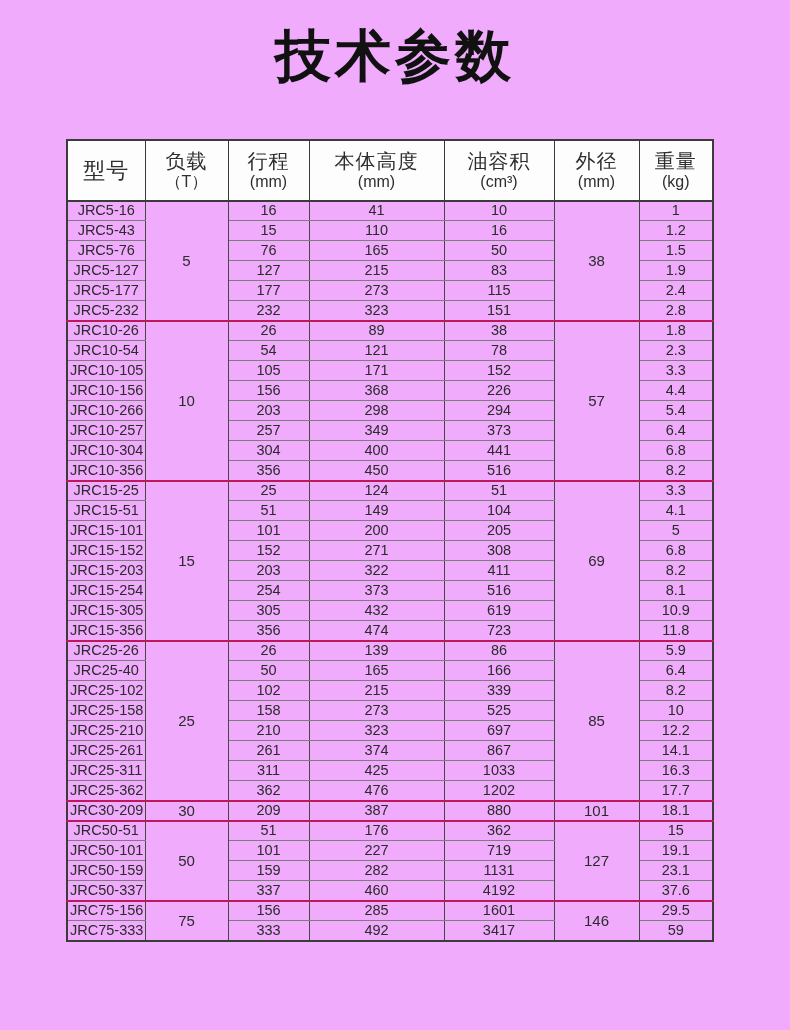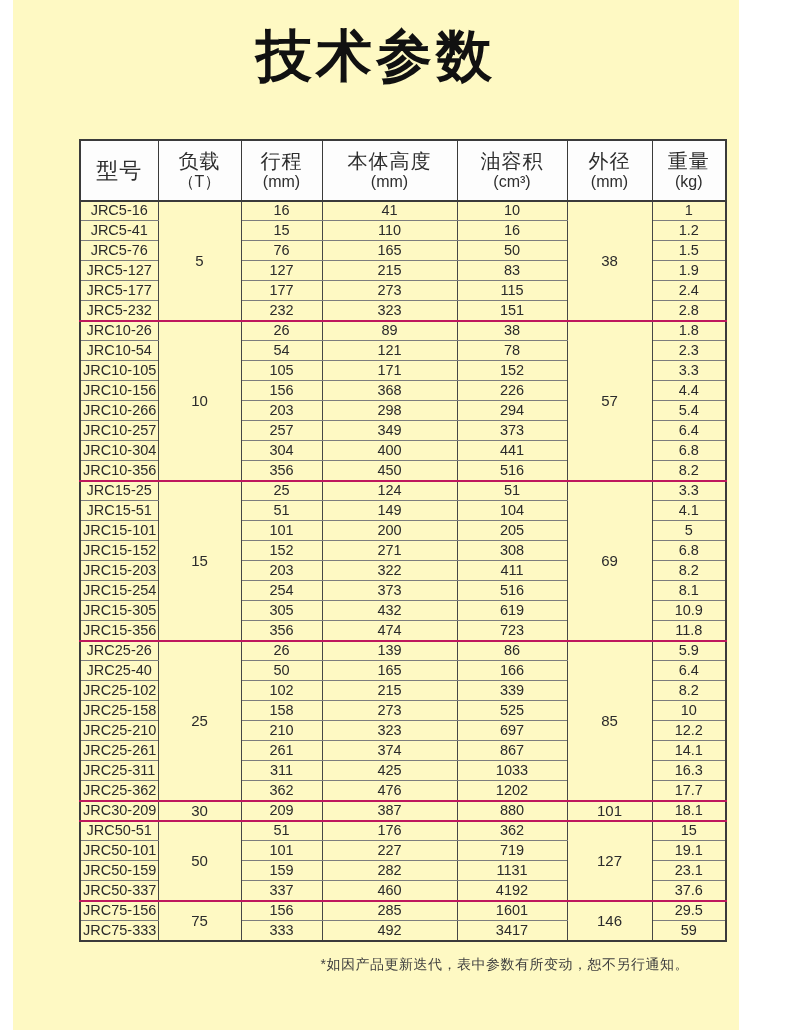--- a/index.html
+++ b/index.html
@@ -3,26 +3,25 @@
 <meta charset="utf-8">
 <style>
   * { margin: 0; padding: 0; box-sizing: border-box; }
   html, body {
     width: 790px;
     background: #ffffff;
     font-family: "Liberation Sans", "DejaVu Sans", sans-serif;
     color: #2b2b2b;
   }
   .page {
-    width: 726px;
+    width: 790px;
     height: 1030px;
-    background: #fef9c3;
+    background: #f0abfc;
     position: relative;
     overflow: hidden;
-    margin-left: 13px;
   }
   .title {
     margin-top: 24px;
     text-align: center;
     font-size: 56px;
     font-weight: bold;
     letter-spacing: 4px;
     color: #111111;
     line-height: 1.15;
   }
@@ -135,21 +134,21 @@
         <tr class="group-start">
           <td class="cell-model">JRC5-16</td>
           <td class="cell-load" rowspan="6">5</td>
           <td class="cell-stroke">16</td>
           <td class="cell-height">41</td>
           <td class="cell-volume">10</td>
           <td class="cell-od" rowspan="6">38</td>
           <td class="cell-weight">1</td>
         </tr>
         <tr>
-          <td class="cell-model">JRC5-41</td>
+          <td class="cell-model">JRC5-43</td>
           <td class="cell-stroke">15</td>
           <td class="cell-height">110</td>
           <td class="cell-volume">16</td>
           <td class="cell-weight">1.2</td>
         </tr>
         <tr>
           <td class="cell-model">JRC5-76</td>
           <td class="cell-stroke">76</td>
           <td class="cell-height">165</td>
           <td class="cell-volume">50</td>
@@ -401,14 +400,13 @@
         <tr>
           <td class="cell-model">JRC75-333</td>
           <td class="cell-stroke">333</td>
           <td class="cell-height">492</td>
           <td class="cell-volume">3417</td>
           <td class="cell-weight">59</td>
         </tr>
       </tbody>
   </table>
 
-  <div class="footnote">*如因产品更新迭代，表中参数有所变动，恕不另行通知。</div>
 </div>
 
 </body></html>

